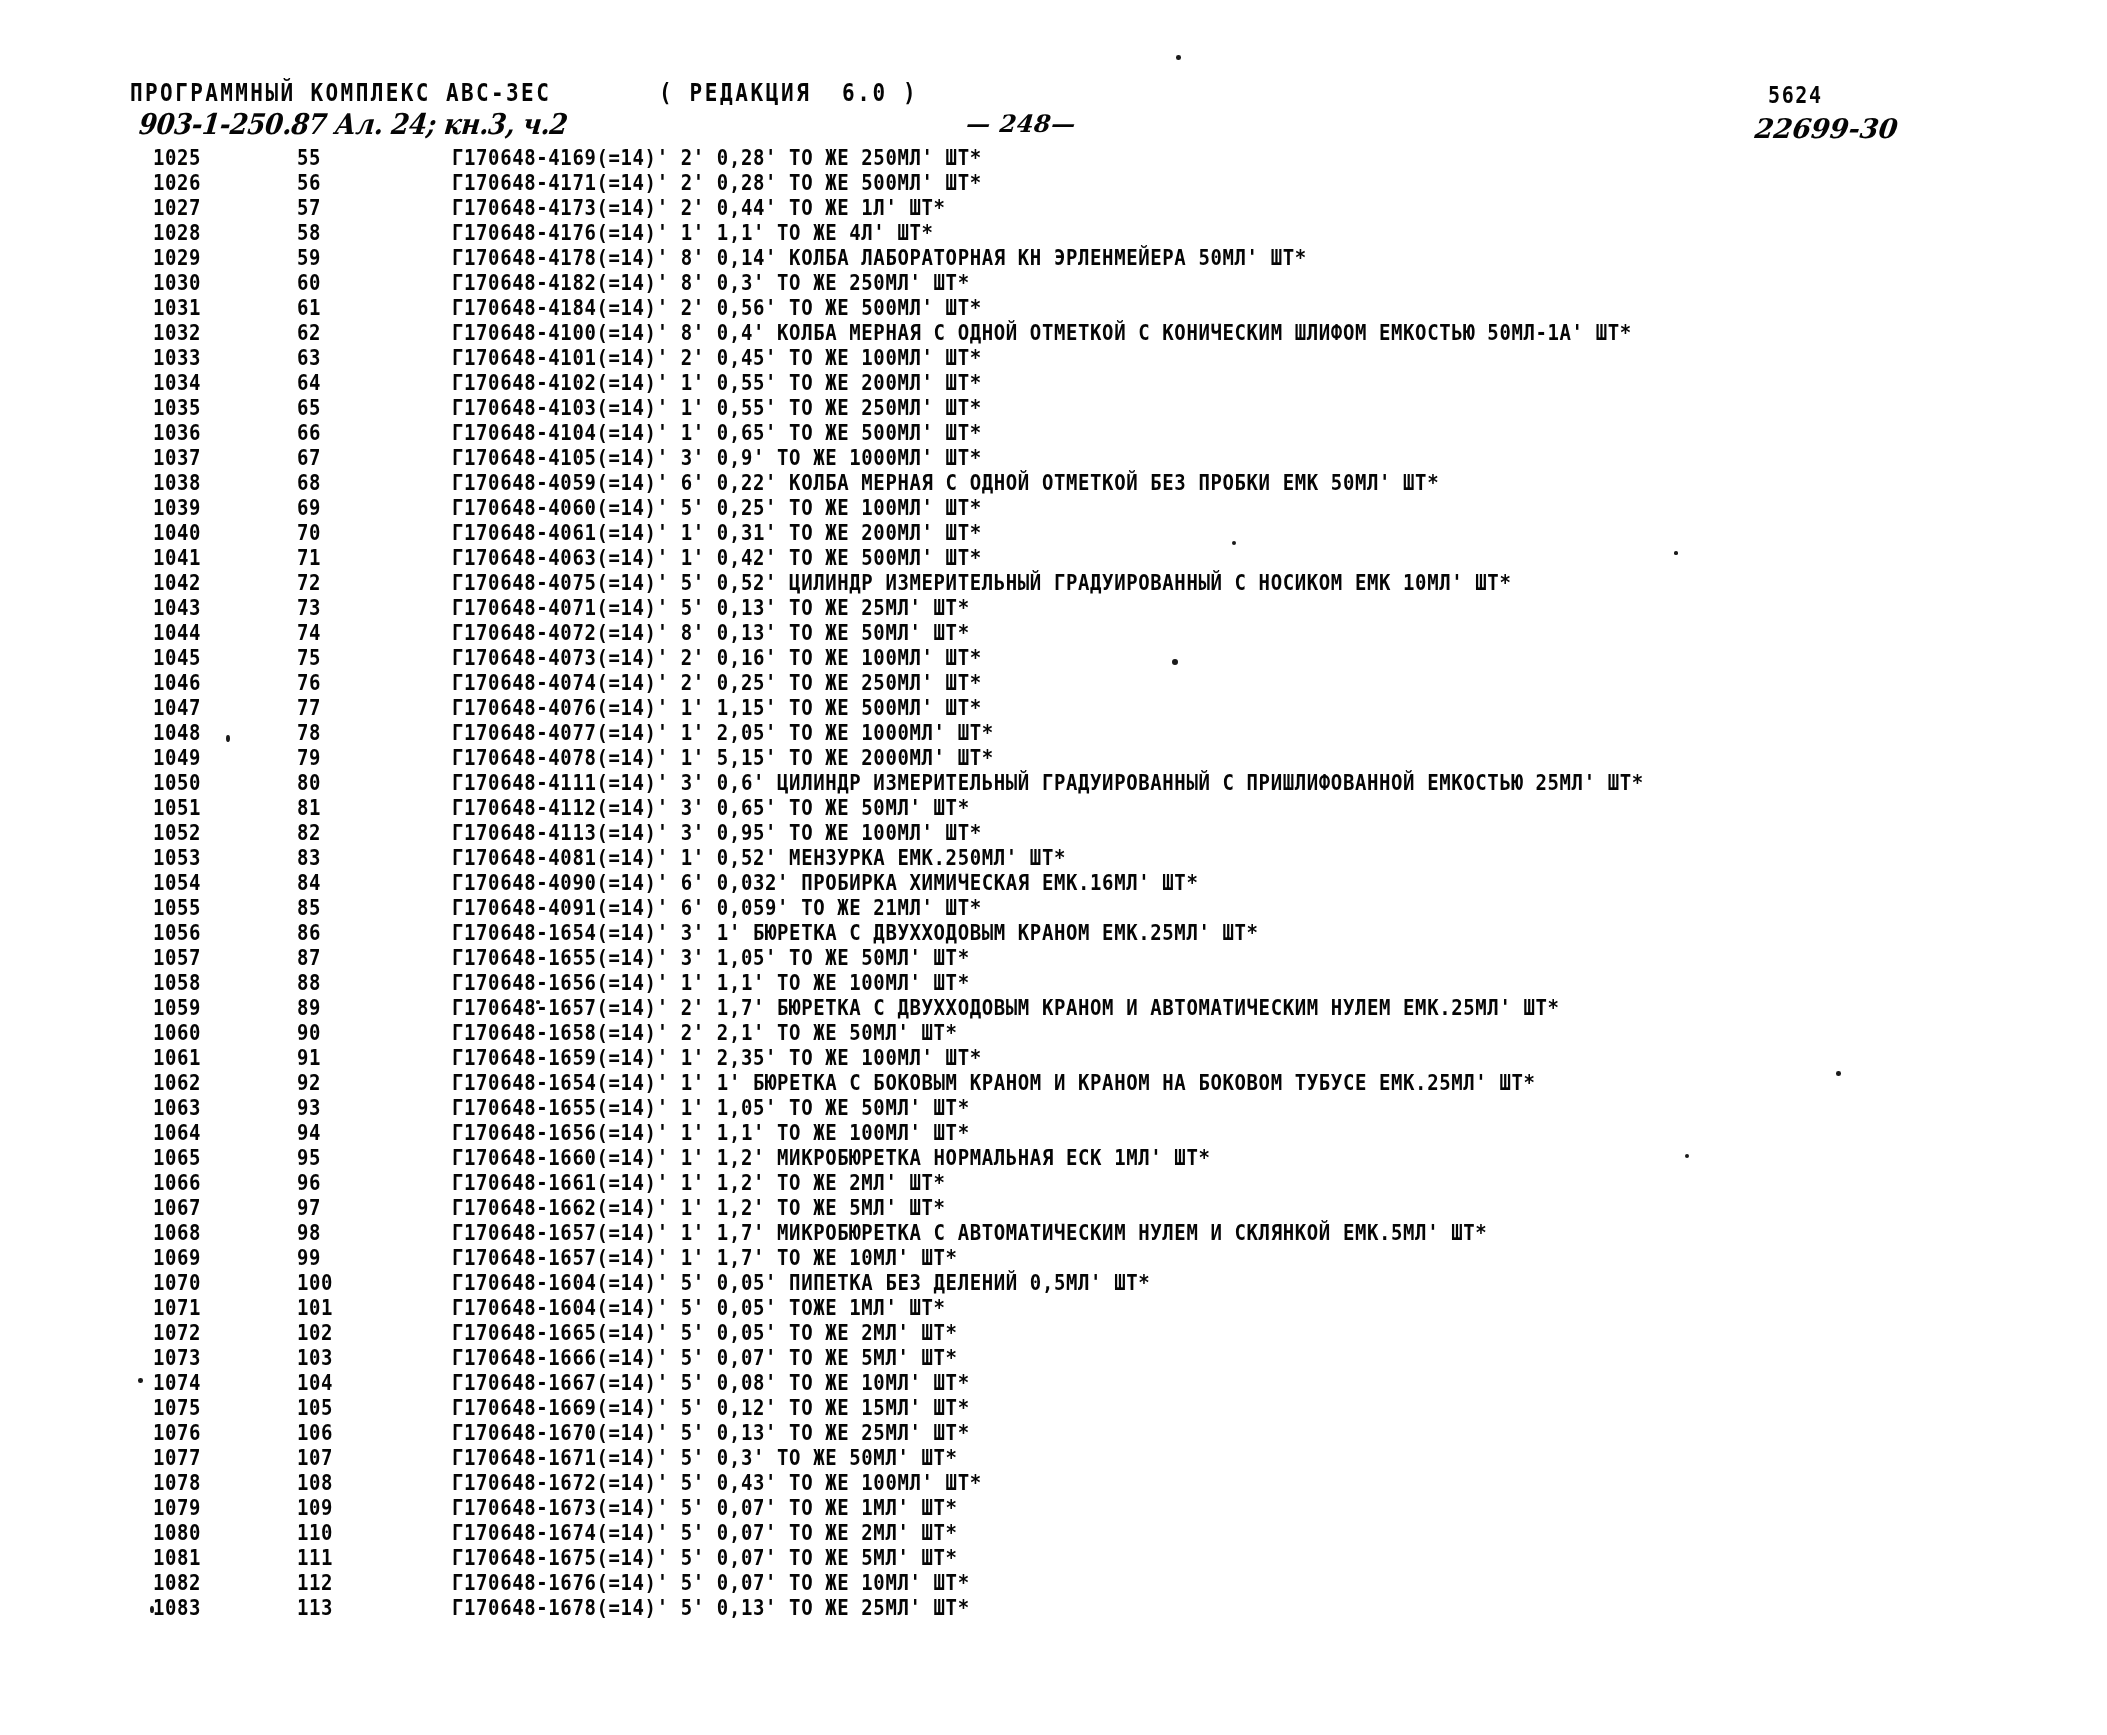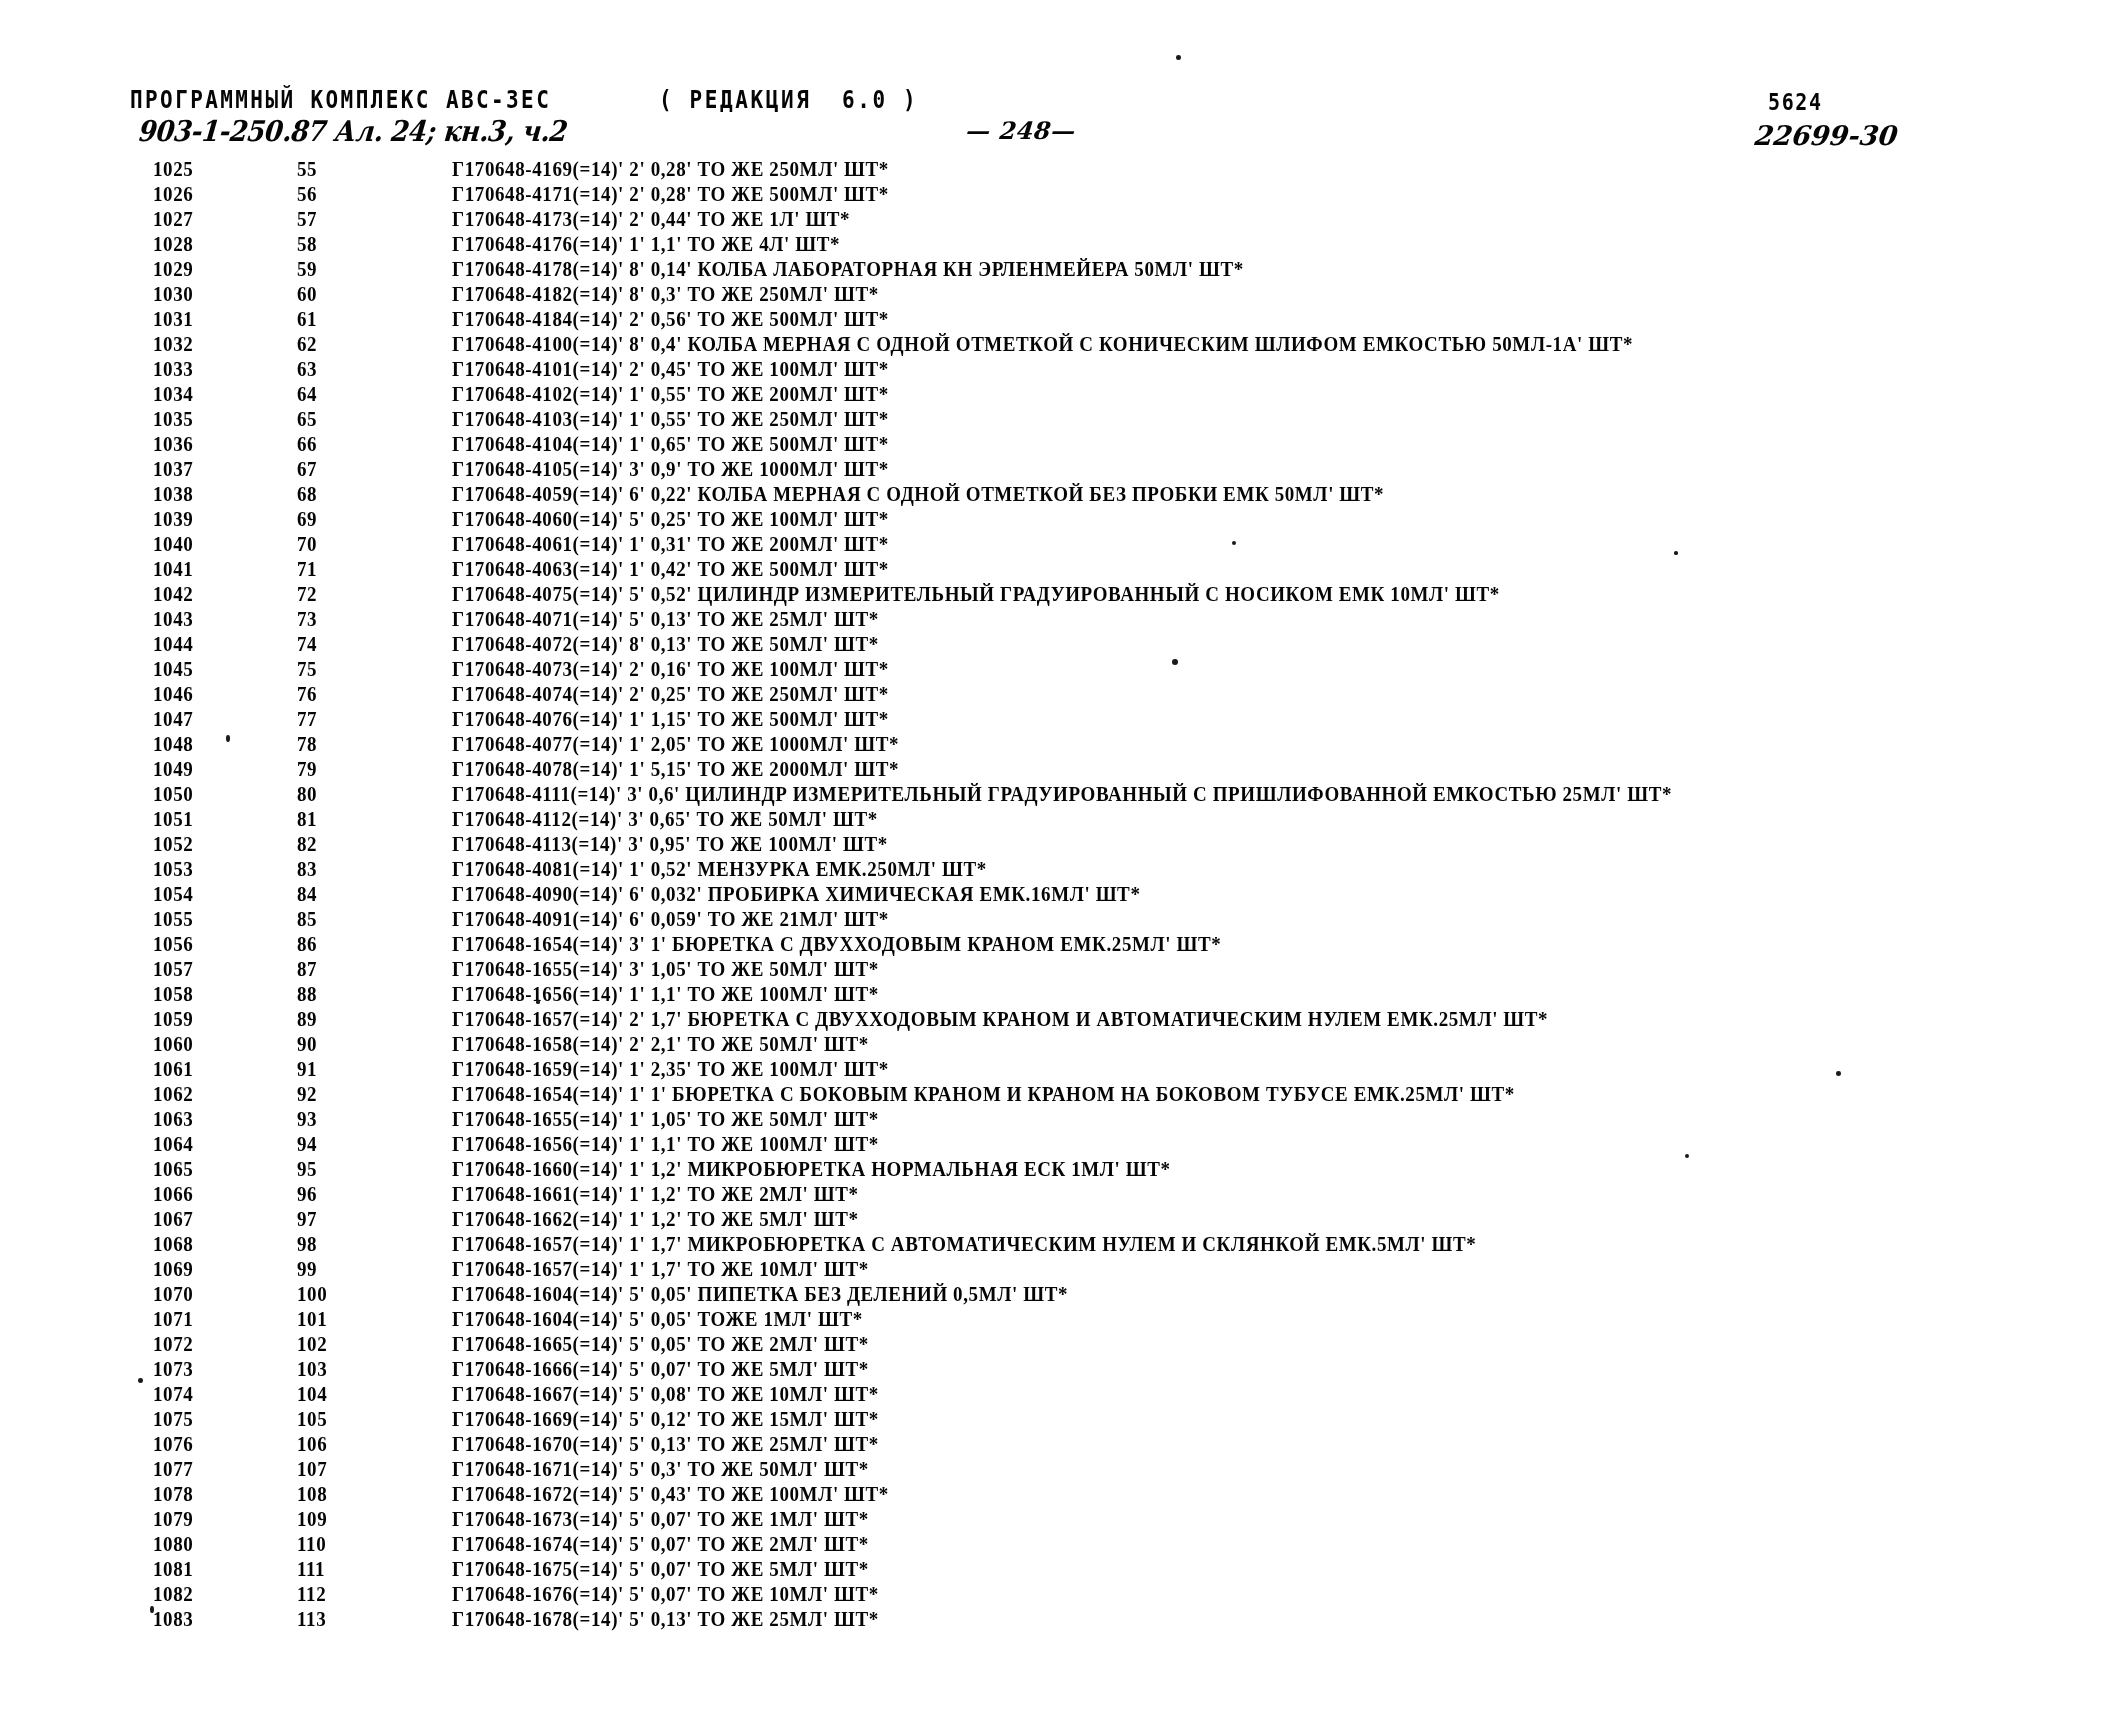--- a/index.html
+++ b/index.html
@@ -8,21 +8,21 @@
     width:2108px;height:1736px;
     font-family:"DejaVu Sans Mono","Liberation Mono",monospace;
     color:#050505;
     -webkit-font-smoothing:none;
     position:relative;
     overflow:hidden;
   }
   .page{position:relative;width:2108px;height:1736px;background:#fff;}
 
   
-  .hdr{position:absolute;left:0;top:0;width:2108px;height:152px;margin-top:7px;}
+  .hdr{position:absolute;left:0;top:0;width:2108px;height:152px;}
   .hdr-prog{
     position:absolute;left:130px;top:79px;
     font-size:21px;letter-spacing:2.4px;font-weight:700;
     white-space:pre;
     transform:scaleY(1.18);transform-origin:left top;
   }
   .hdr-red{
     position:absolute;left:659px;top:79px;
     font-size:21px;letter-spacing:2.6px;font-weight:700;white-space:pre;
     transform:scaleY(1.18);transform-origin:left top;
@@ -49,21 +49,21 @@
   .hdr-stamp{
     position:absolute;left:1757px;top:113px;
     font-family:"DejaVu Serif","Liberation Serif",serif;
     font-size:27px;font-weight:700;font-style:italic;white-space:pre;
     letter-spacing:0px;
     transform:skewX(-7deg);transform-origin:left top;
   }
 
   
   .listing{
-    position:absolute;left:0;top:157px;width:1841px;font-family:Liberation Serif, serif;
+    position:absolute;left:0;top:144px;width:1841px;
   }
   .row{
     height:25px;
     white-space:pre;
     font-size:19px;
     letter-spacing:0.6px;
     font-weight:700;
     transform:scaleY(1.14);
     transform-origin:left top;
     position:relative;

